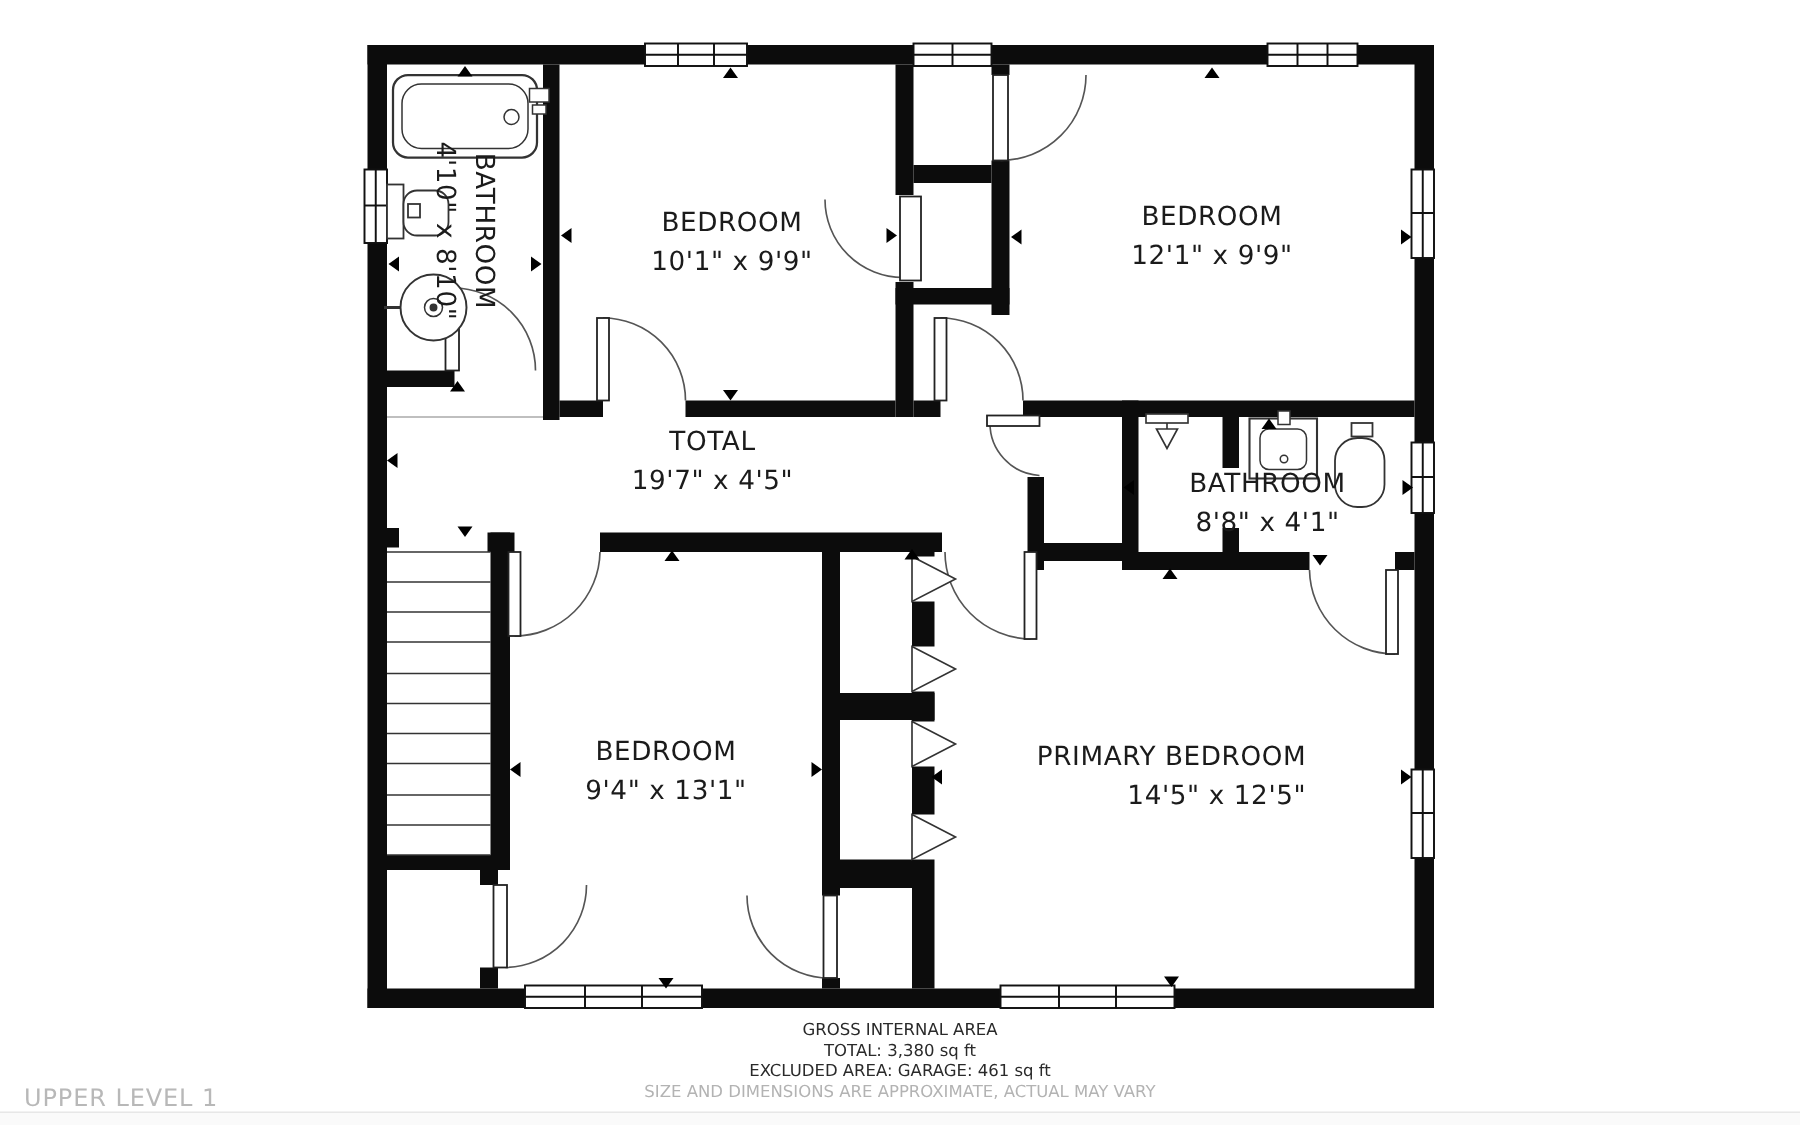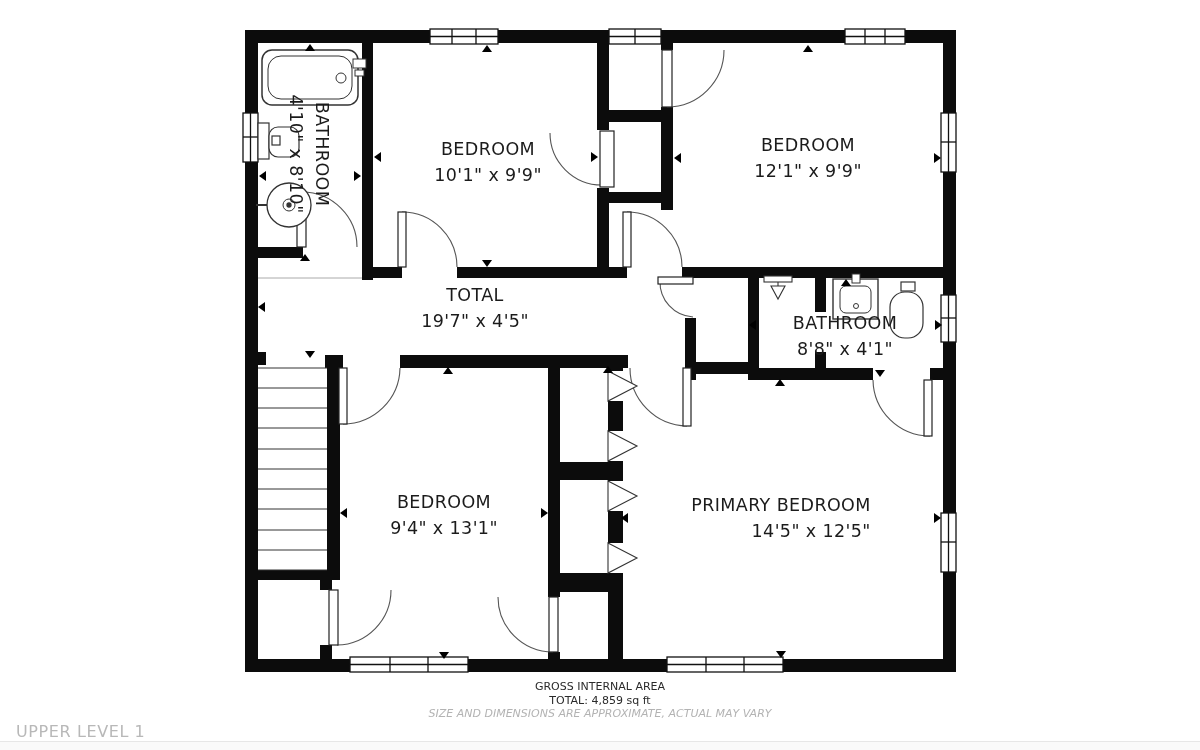--- a/index.html
+++ b/index.html
@@ -8,21 +8,21 @@
   #plan-svg{position:absolute;left:0;top:0;}
   .room-label{position:absolute;transform:translate(-50%,-50%);text-align:center;
               font-size:17.5px;color:#1b1b1b;letter-spacing:.4px;line-height:1.5;
               white-space:nowrap;}
   .room-label.rot{transform:translate(-50%,-50%) rotate(90deg);}
   .room-name{display:block;}
   .room-dims{display:block;}
   #footer{position:absolute;left:0;right:0;top:681px;text-align:center;color:#2a2a2a;
           font-size:11px;line-height:1.0;}
   #footer div{margin:0 0 2.5px 0;}
-  .disclaimer{color:#b3b3b3;font-style:italic;}
+  .disclaimer{color:#b3b3b3;}
   #floor-tag{position:absolute;left:16px;top:722px;font-size:16px;color:#b8b8b8;
              letter-spacing:.6px;}
   #bottom-strip{position:absolute;left:0;right:0;bottom:0;height:8px;background:#fafafa;
                 border-top:1px solid #e7e7e7;}
 </style>
 </head>
 <body>
 
 <div id="stage">
 
@@ -273,19 +273,20 @@
     <span class="room-name">BEDROOM</span>
     <span class="room-dims">9'4" x 13'1"</span>
   </div>
   <div class="room-label" style="left:781px;top:518px;text-align:right;">
     <span class="room-name">PRIMARY BEDROOM</span>
     <span class="room-dims">14'5" x 12'5"</span>
   </div>
 
   <div id="footer">
     <div>GROSS INTERNAL AREA</div>
-    <div>TOTAL: 4,859 sq ft</div>
+    <div>TOTAL: 3,380 sq ft</div>
+    <div>EXCLUDED AREA: GARAGE: 461 sq ft</div>
     <div class="disclaimer">SIZE AND DIMENSIONS ARE APPROXIMATE, ACTUAL MAY VARY</div>
   </div>
 
   <div id="floor-tag">UPPER LEVEL 1</div>
   <div id="bottom-strip"></div>
 </div>
 
 </body></html>

